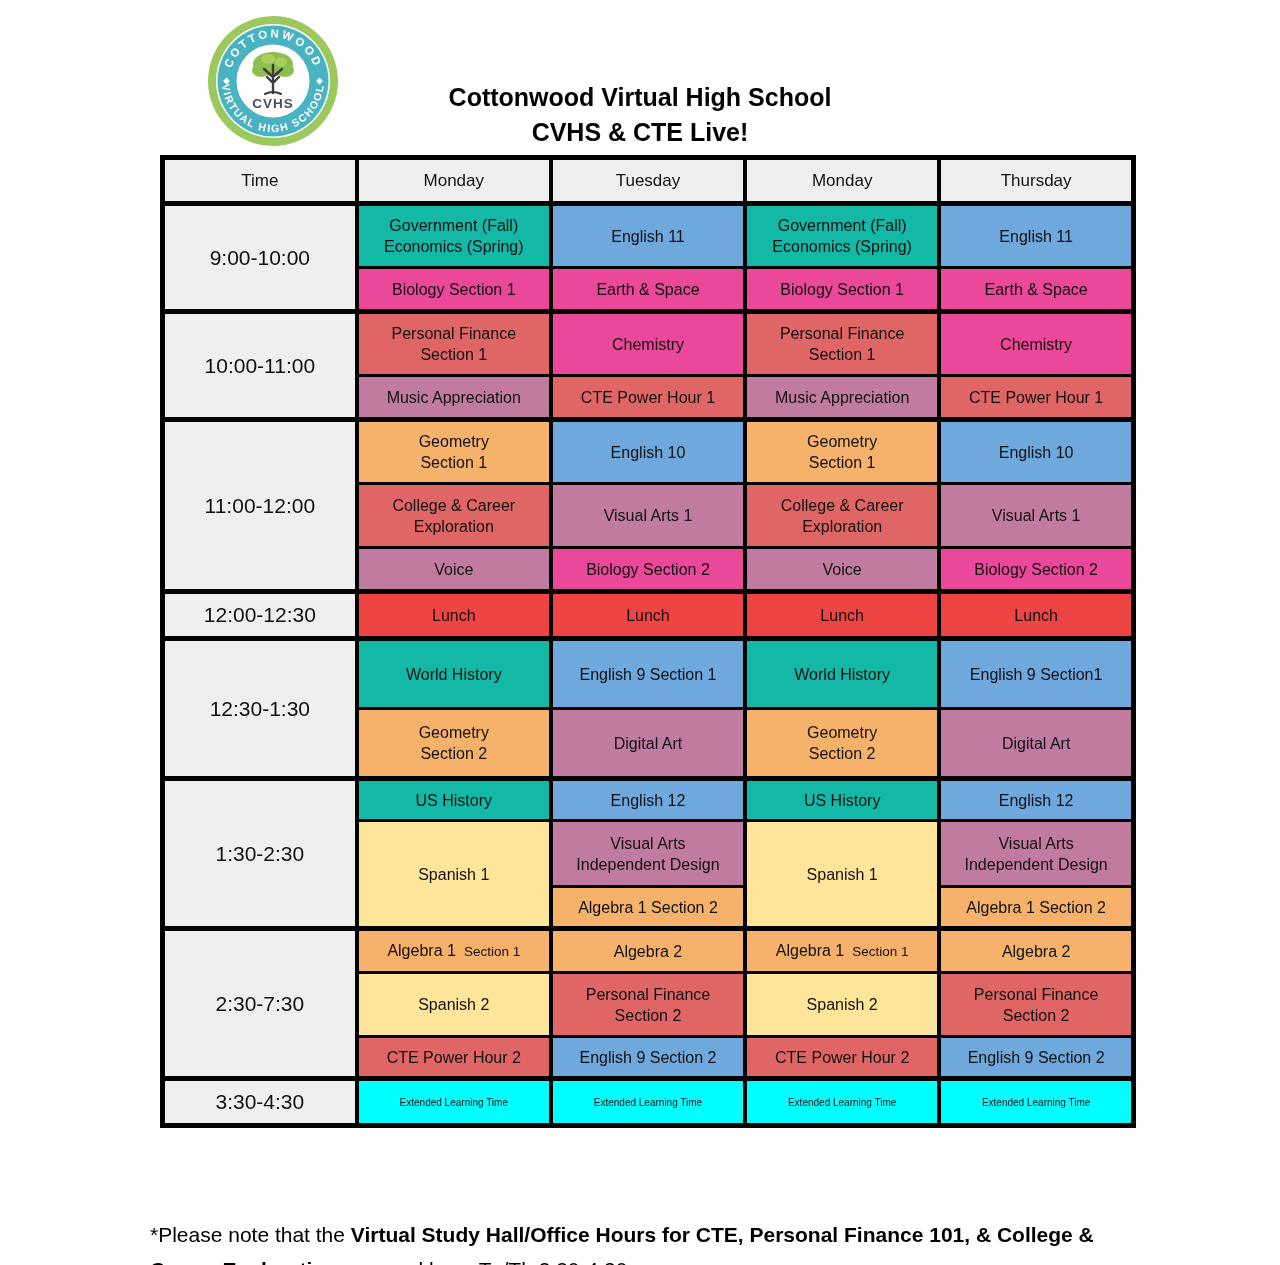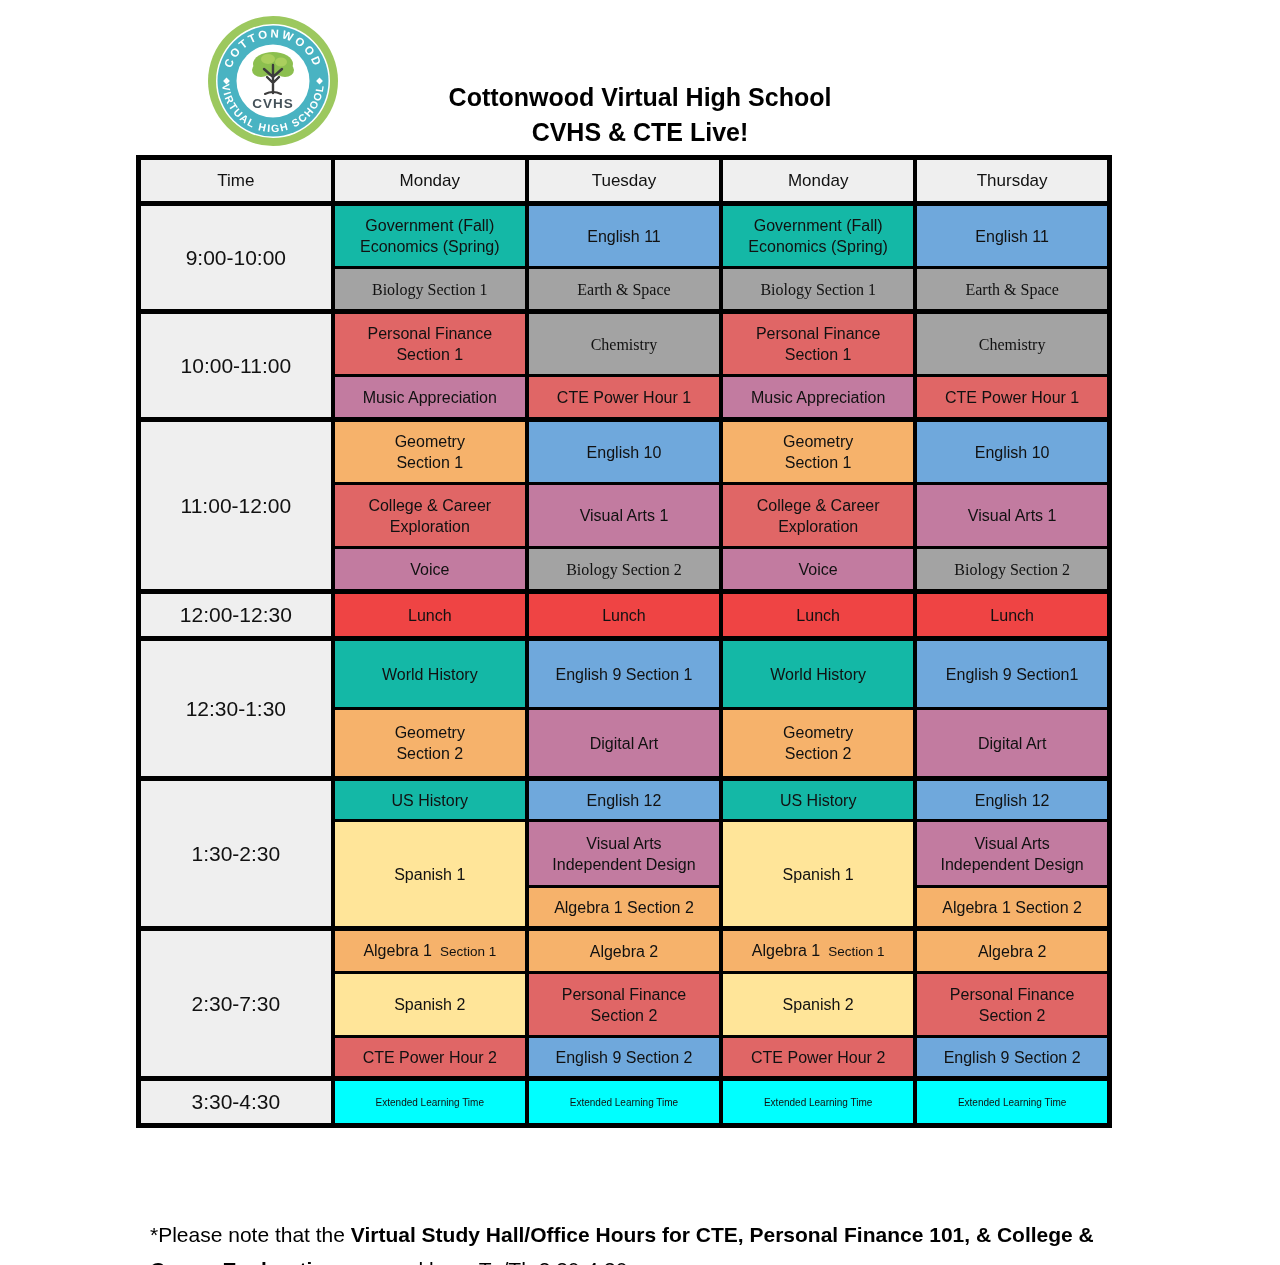--- a/index.html
+++ b/index.html
@@ -14,21 +14,21 @@
   }
 
   
   .logo-wrap { position:absolute; left:206px; top:14px; width:134px; height:134px; }
   .titles {
     position:absolute; left:0; top:44px; width:1280px;
     text-align:center; font-weight:bold; font-size:25px; line-height:35px; color:#000;margin-top:36px;
   }
 
   
-  .table-wrap { position:absolute; left:136px; top:155px; }
+  .table-wrap { position:absolute; left:160px; top:155px; }
   table.sched {
     border-collapse:collapse;
     table-layout:fixed;
     width:976px;
     border:5px solid #000;
   }
   table.sched td, table.sched th {
     border:3px solid #000;
     border-left-width:4px;
     border-right-width:4px;
@@ -61,21 +61,21 @@
   tr.hh  { height:46px; }
   tr.r64 { height:64px; }
   tr.r70 { height:70px; }
   tr.r44 { height:44px; }
   tr.r42 { height:42px; }
   tr.r66 { height:66px; }
 
   
   .c-green  { background:#14b8a6; }
   .c-blue   { background:#6fa8dc; }
-  .c-lav    { background:#a3a3a3;font-family:Liberation Serif, serif; }
+  .c-lav    { background:#ec4899; }
   .c-red    { background:#e06666; }
   .c-mauve  { background:#c27ba0; }
   .c-orange { background:#f6b26b; }
   .c-yellow { background:#ffe599; }
   .c-cyan   { background:#00ffff; }
   .c-gray   { background:#ef4444; }
 
   
   .footnote {
     position:absolute; left:150px; top:1196px; width:1000px;

